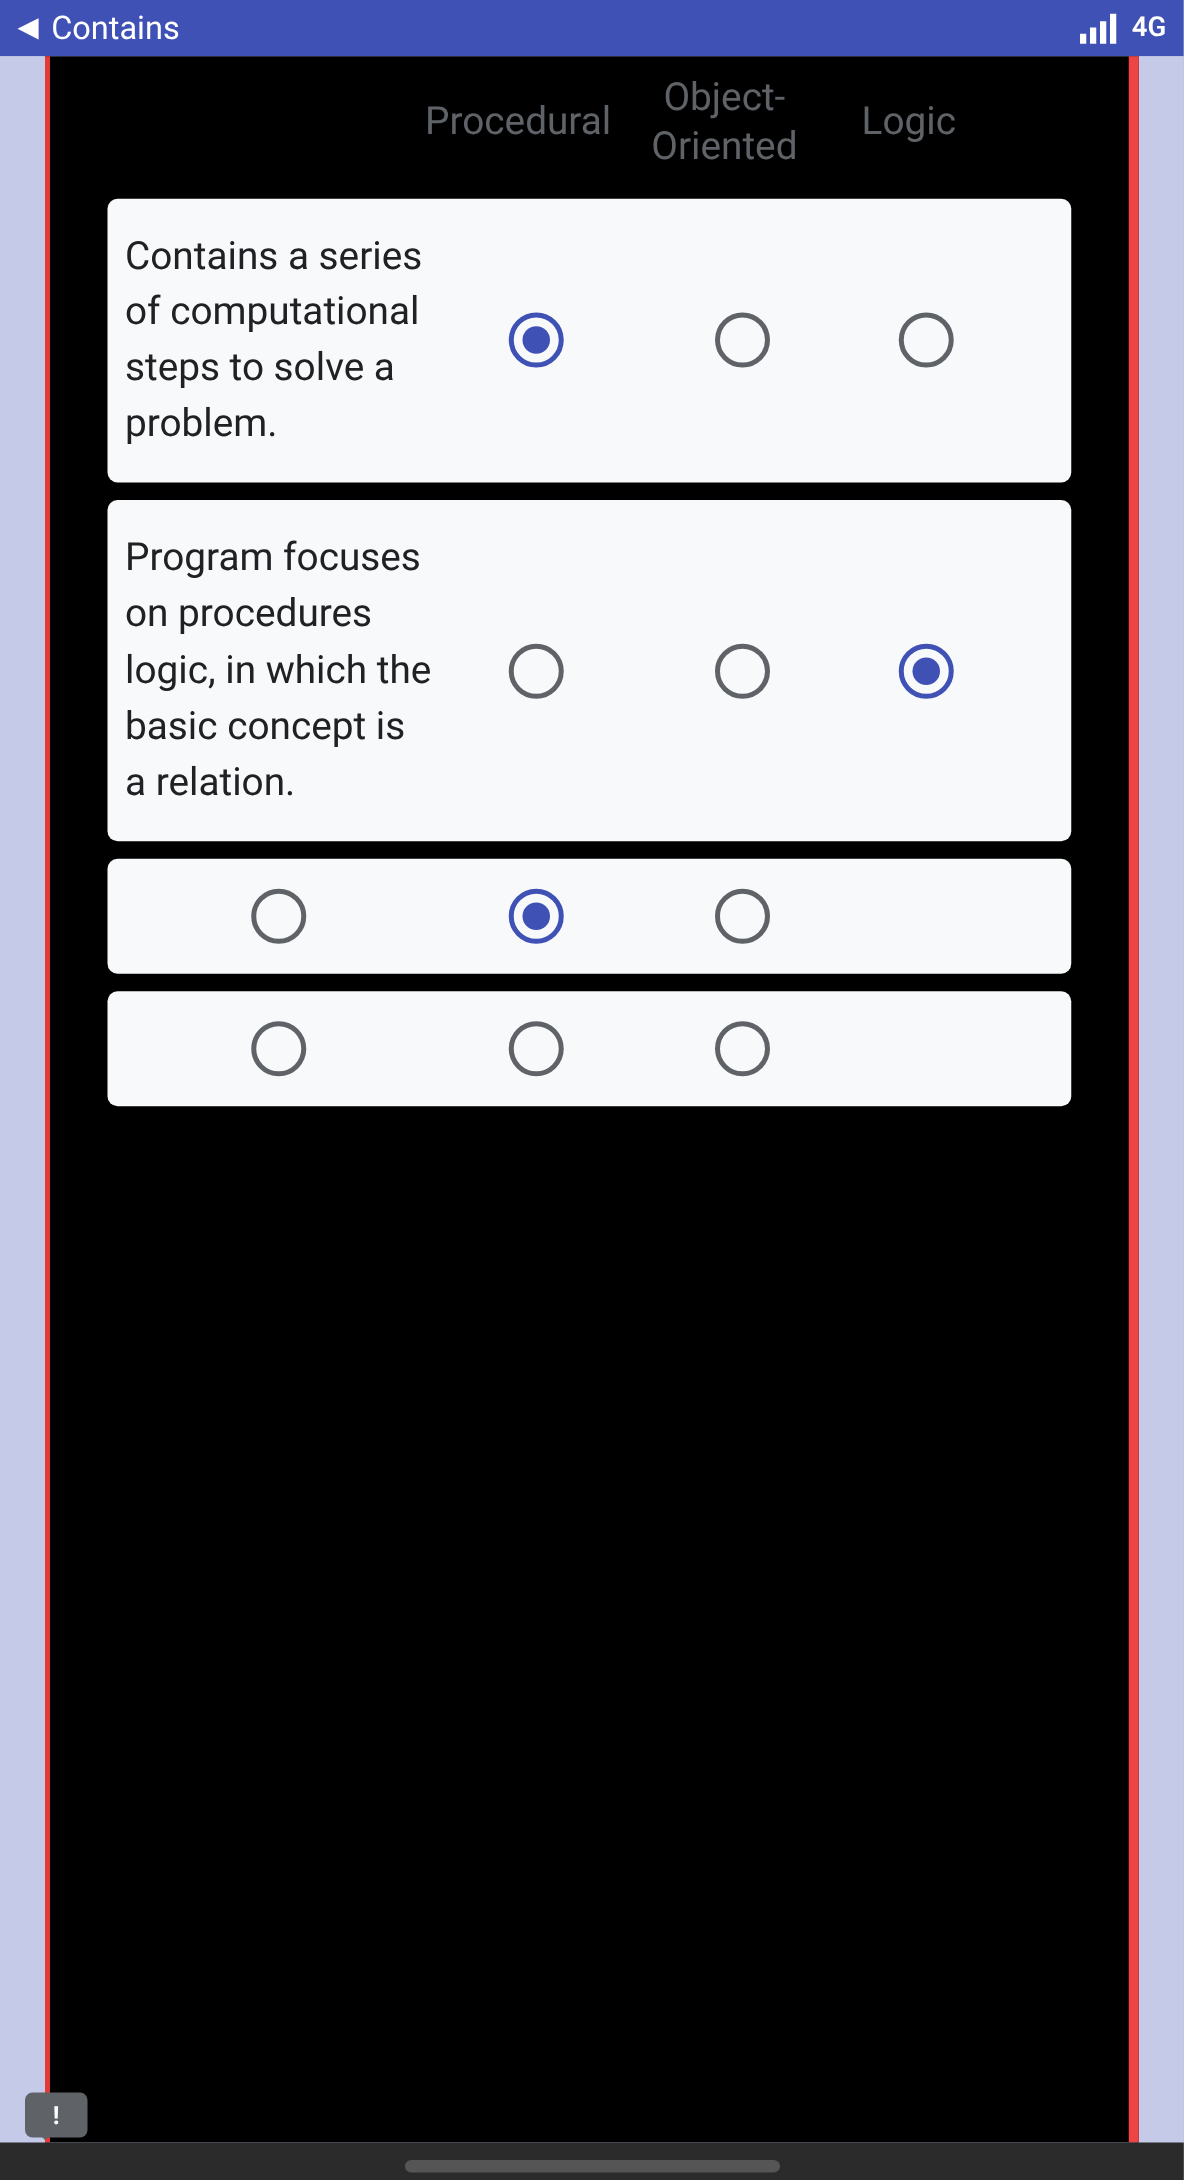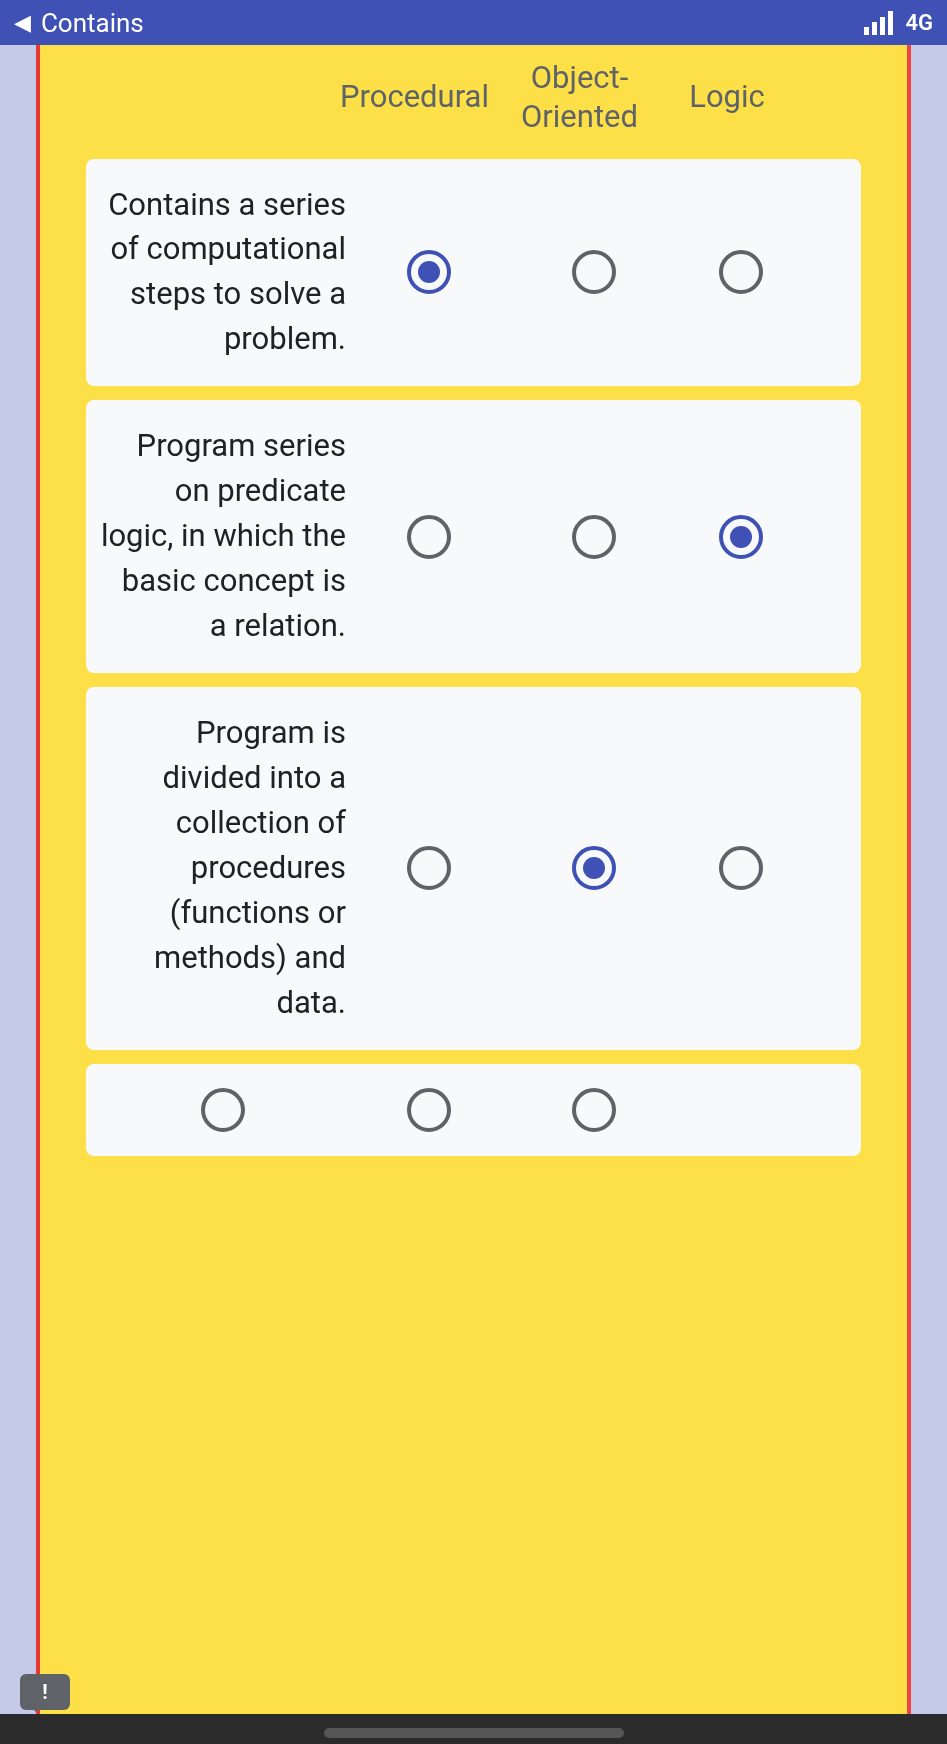--- a/index.html
+++ b/index.html
@@ -29,23 +29,23 @@
 
     .page {
       position: relative;
       width: 947px;
       height: calc(1744px - 45px - 30px);
       background: #c5cae9;
     }
     .card {
       position: absolute;
       left: 36px; right: 36px; top: 0; bottom: 0;
-      background: #fde047;
+      background: #000000;
       border-left: 4px solid #e53935;
-      border-right: 4px solid #ef4444;
+      border-right: 8px solid #ef4444;
       padding: 0 46px;
       overflow: hidden;
     }
 
     .grid-header {
       display: grid;
       grid-template-columns: 246px 165px 165px 130px;
       align-items: center;
       column-gap: 0;
       padding: 14px 0 22px;
@@ -58,21 +58,20 @@
     }
 
     .row {
       display: grid;
       grid-template-columns: 246px 165px 165px 130px;
       align-items: center;
       background: #f8f9fa;
       border-radius: 8px;
       padding: 24px 14px;
       margin-bottom: 14px;
-      text-align: right;
     }
     .row-label {
       font-size: 31px;
       color: #202124;
       line-height: 1.45;
       word-break: normal;
     }
     .radio-cell { display:flex; justify-content:center; align-items:center; }
 
     .radio {
@@ -153,33 +152,32 @@
             <div class="radio selected"></div>
           </div>
           <div class="radio-cell">
             <div class="radio"></div>
           </div>
           <div class="radio-cell">
             <div class="radio"></div>
           </div>
         </div>
         <div class="row">
-          <div class="row-label">Program series on predicate logic, in which the basic concept is a relation.</div>
+          <div class="row-label">Program focuses on procedures logic, in which the basic concept is a relation.</div>
           <div class="radio-cell">
             <div class="radio"></div>
           </div>
           <div class="radio-cell">
             <div class="radio"></div>
           </div>
           <div class="radio-cell">
             <div class="radio selected"></div>
           </div>
         </div>
         <div class="row">
-          <div class="row-label">Program is divided into a collection of procedures (functions or methods) and data.</div>
           <div class="radio-cell">
             <div class="radio"></div>
           </div>
           <div class="radio-cell">
             <div class="radio selected"></div>
           </div>
           <div class="radio-cell">
             <div class="radio"></div>
           </div>
         </div>

